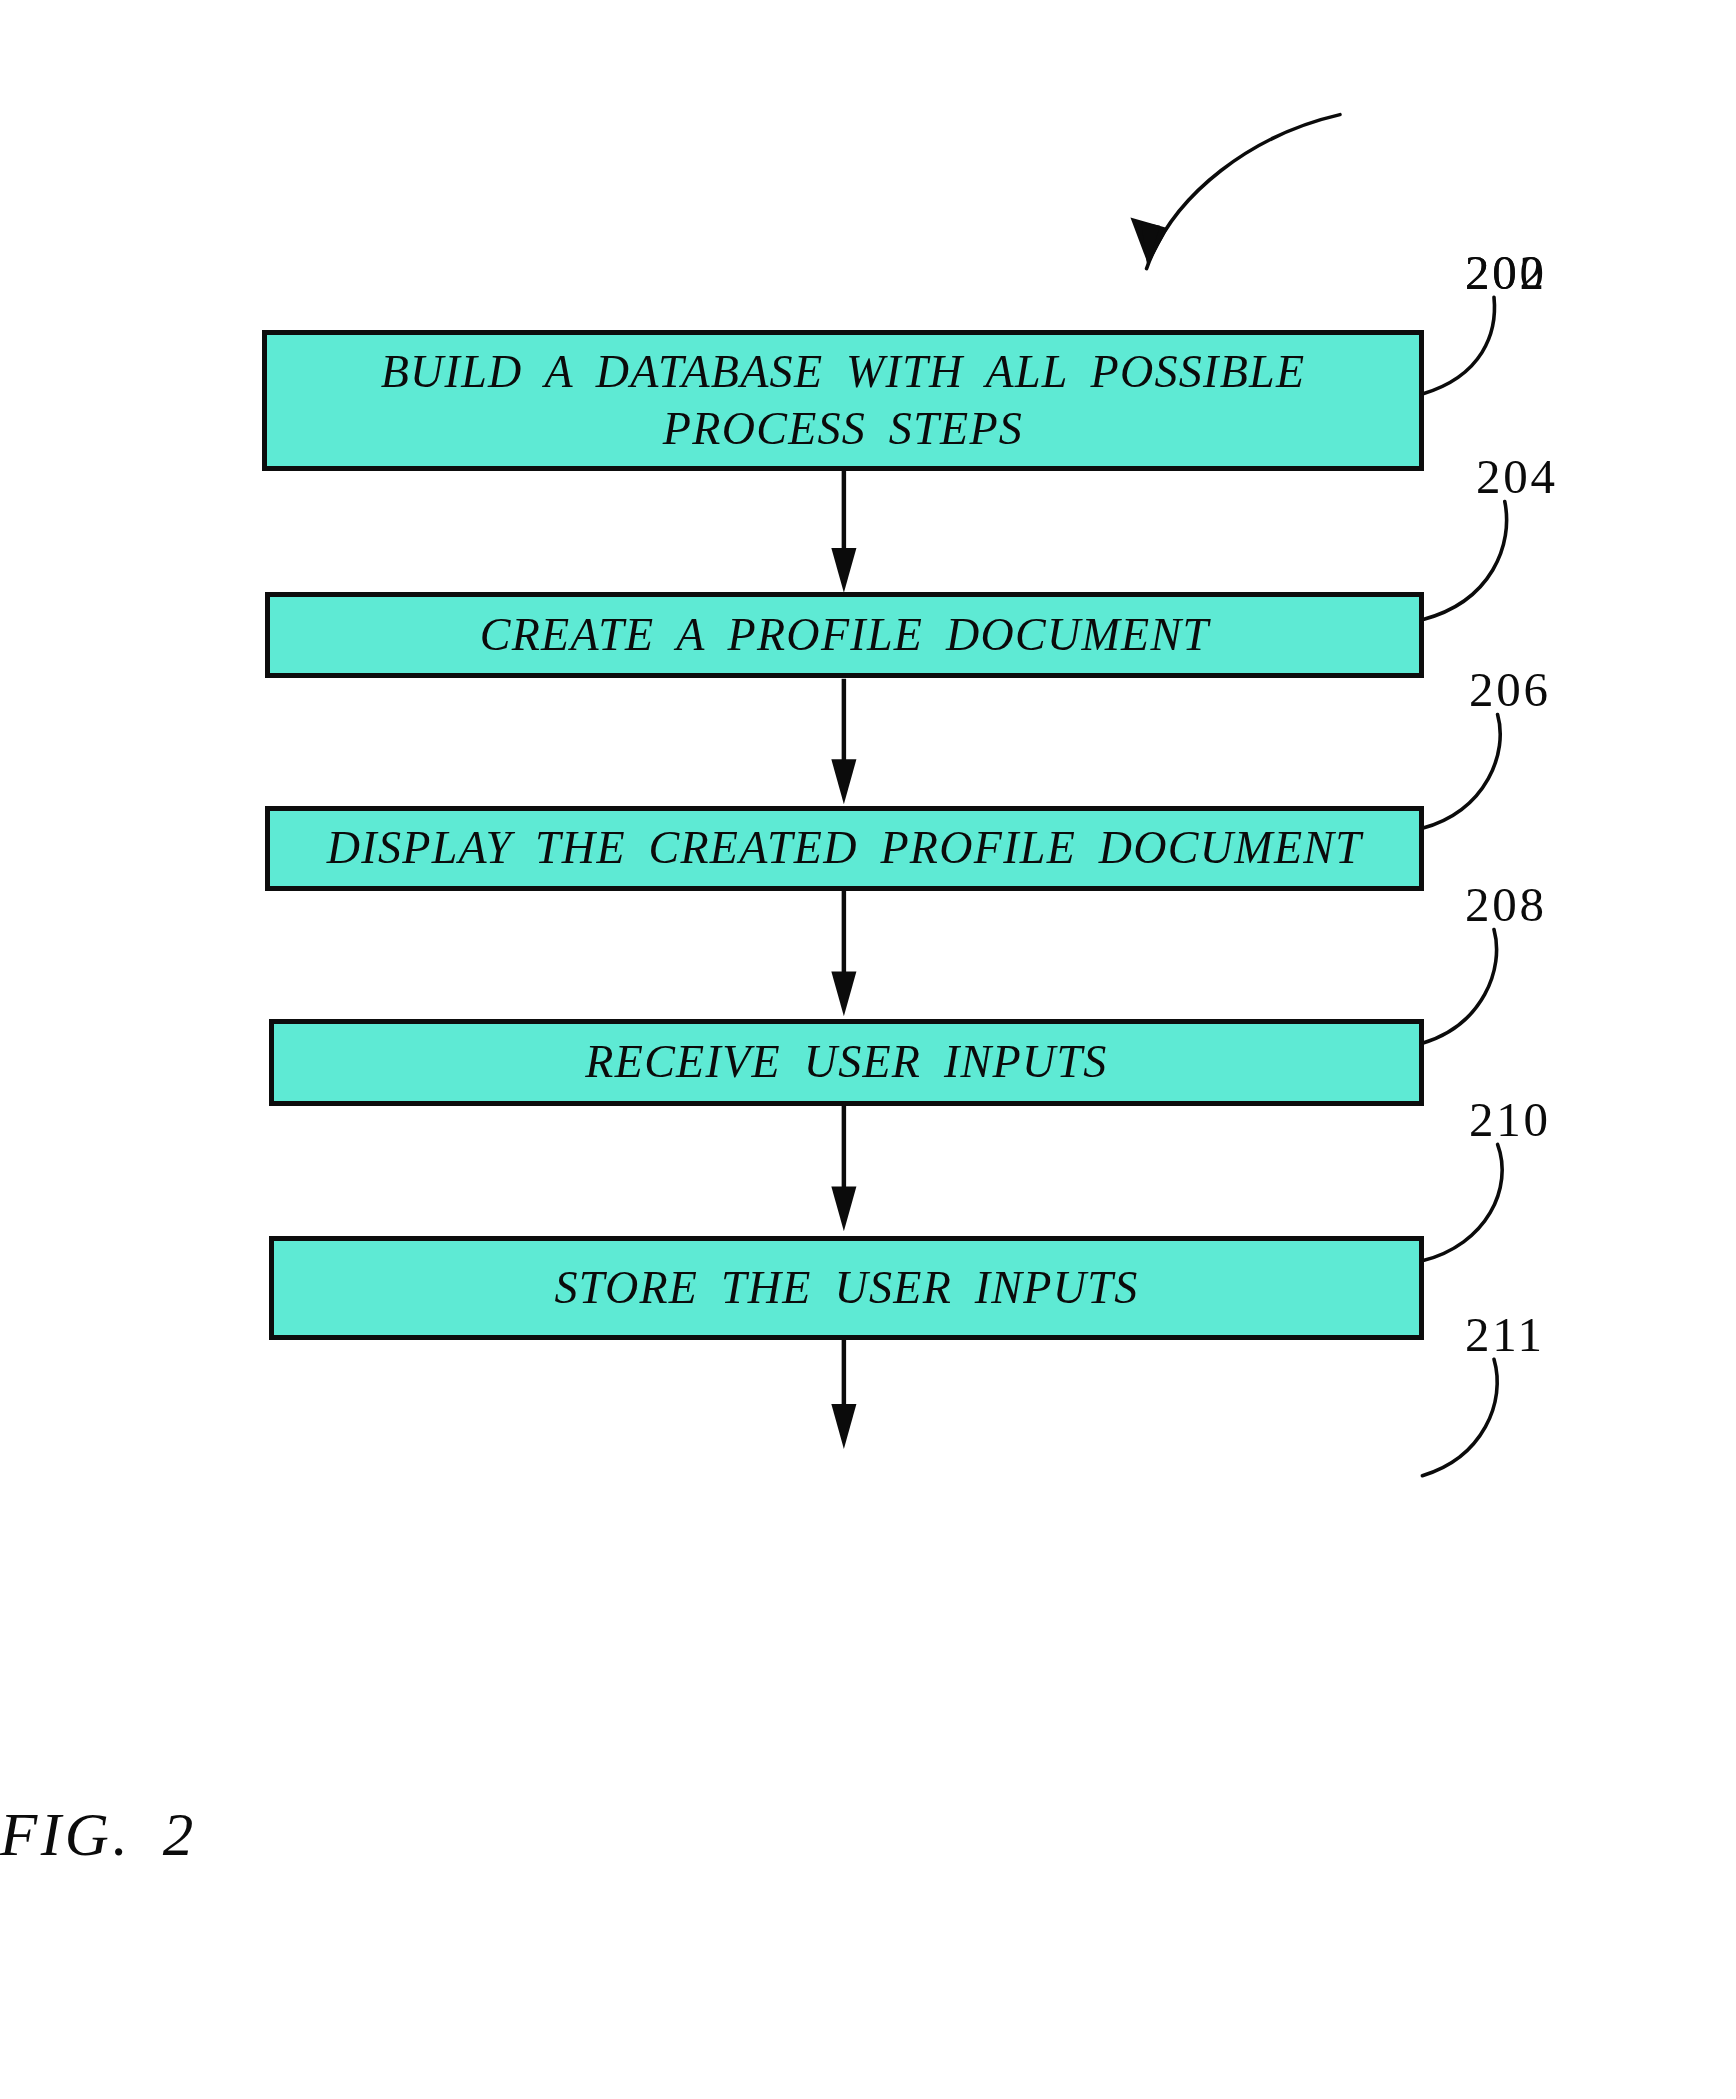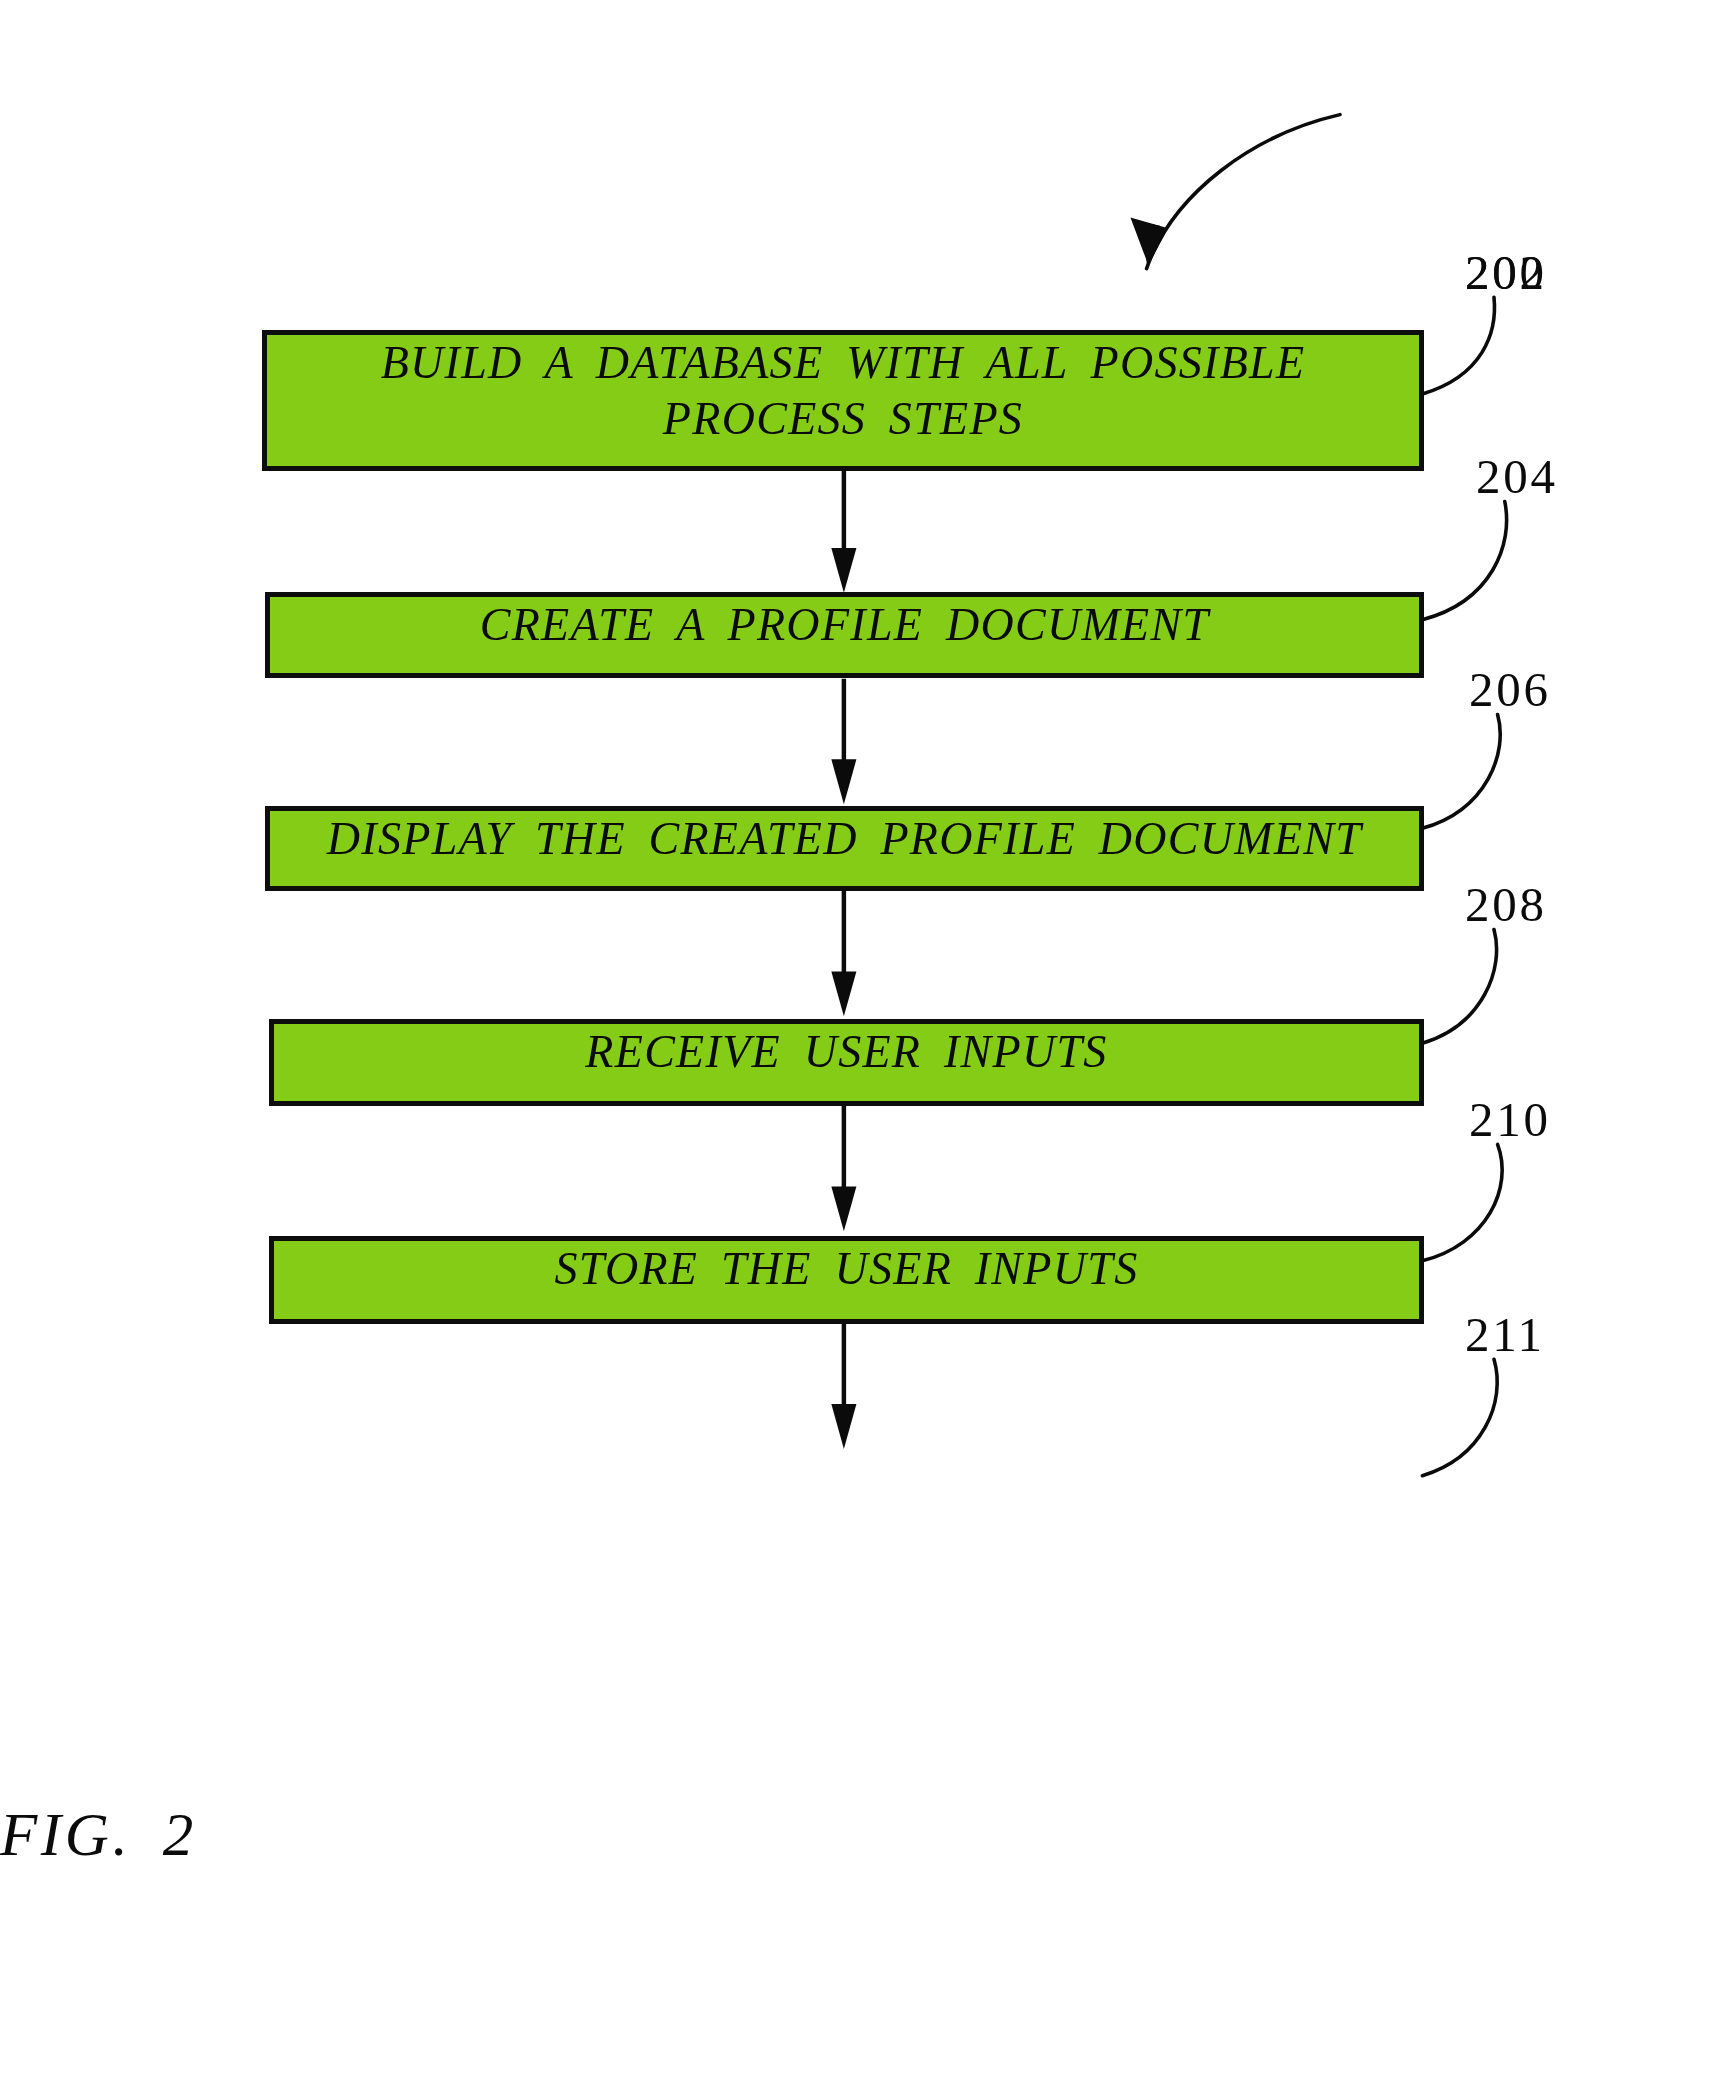--- a/index.html
+++ b/index.html
@@ -14,23 +14,23 @@
     background: #ffffff;
     font-family: "Liberation Serif", "DejaVu Serif", serif;
     overflow: hidden;
   }
 
   
   .proc-box {
     position: absolute;
     box-sizing: border-box;
     border: 5.4px solid #0d0d0d;
-    background: #84cc16;
+    background: #5eead4;
     display: flex;
-    align-items: flex-start;
+    align-items: center;
     justify-content: center;
   }
   .proc-label {
     font-style: italic;
     font-size: 46px;
     line-height: 1.22;
     letter-spacing: 1.3px;
     word-spacing: 9.9px;
     color: #0b0b0b;
     text-align: center;
@@ -137,20 +137,20 @@
     </div>
     <div class="ref-num" style="left: 1476px; top: 448px;">204</div>
     <div class="proc-box" style="left: 265px; top: 806px; width: 1159px; height: 85px;">
       <div class="proc-label">DISPLAY THE CREATED PROFILE DOCUMENT</div>
     </div>
     <div class="ref-num" style="left: 1469px; top: 661px;">206</div>
     <div class="proc-box" style="left: 269px; top: 1019px; width: 1155px; height: 87px;">
       <div class="proc-label">RECEIVE USER INPUTS</div>
     </div>
     <div class="ref-num" style="left: 1465px; top: 876px;">208</div>
-    <div class="proc-box" style="left: 269px; top: 1236px; width: 1155px; height: 88px;">
+    <div class="proc-box" style="left: 269px; top: 1236px; width: 1155px; height: 104px;">
       <div class="proc-label">STORE THE USER INPUTS</div>
     </div>
     <div class="ref-num" style="left: 1469px; top: 1091px;">210</div>
     <div class="ref-num" style="left: 1465px; top: 1306px;">211</div>
     <div id="fig-caption">FIG. 2</div>
   </div>
 
 
 </body></html>

